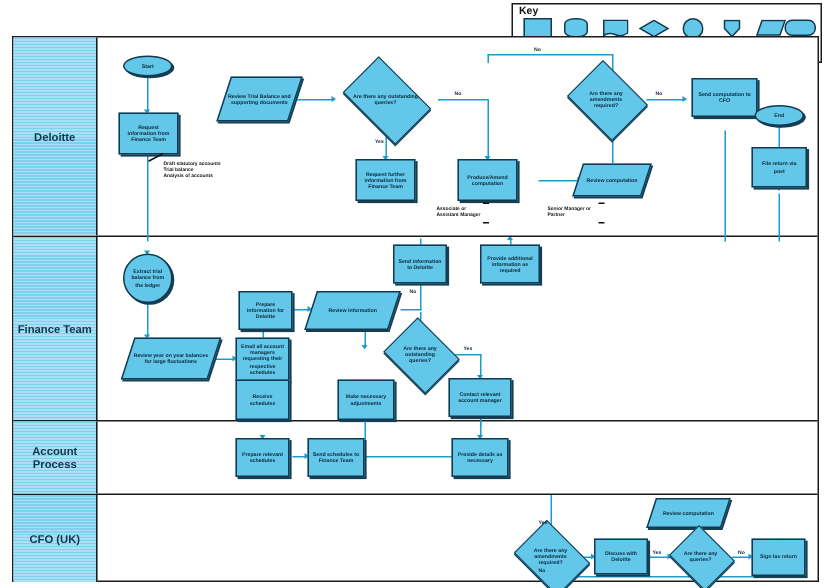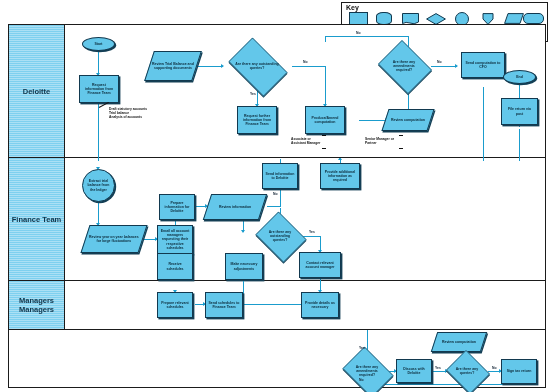--- a/index.html
+++ b/index.html
@@ -327,21 +327,21 @@
         </div>
 
       <div class="anno" style="left:282px;top:112px;width:30px;">Associate or Assistant Manager</div>
       <div class="anno-leader" style="left:313px;top:110px;width:4px;height:12px;border-left:none;"></div>
       <div class="anno" style="left:356px;top:112px;width:34px;">Senior Manager or Partner</div>
       <div class="anno-leader" style="left:390px;top:110px;width:4px;height:12px;border-left:none;"></div>
     </div>
 
     <div class="lane" style="top:256px;height:49px;">
       <div class="lane-hdr">
-        <span>Managers Managers</span>
+        <span>Account Process</span>
         </div>
 
       <div class="arw arw-d" style="left:164px;top:9px;"></div>
       <div class="ln lnh" style="left:186px;top:23px;width:10px;"></div>
       <div class="arw arw-r" style="left:194px;top:21px;"></div>
 
       <div class="ln lnv" style="left:234px;top:0;height:34px;"></div>
       <div class="ln lnh" style="left:234px;top:23px;width:78px;"></div>
 
       <div class="arw arw-d" style="left:309px;top:9px;"></div>
@@ -354,20 +354,23 @@
       <div class="node shp-activity" style="left:196px;top:11px;width:38px;height:26px;">
         <span class="lbl">Send schedules to Finance Team</span>
         </div>
 
       <div class="node shp-activity" style="left:292px;top:11px;width:38px;height:26px;">
         <span class="lbl">Provide details as necessary</span>
         </div>
     </div>
 
     <div class="lane" style="top:305px;height:58px;">
+      <div class="lane-hdr">
+        <span>CFO (UK)</span>
+        </div>
 
       <div class="ln lnv" style="left:358px;top:0;height:28px;"></div>
       <div class="arw arw-d" style="left:356px;top:26px;"></div>
 
       <div class="ln lnh" style="left:375px;top:41px;width:12px;"></div>
       <div class="arw arw-r" style="left:385px;top:39px;"></div>
 
       <div class="ln lnh" style="left:424px;top:41px;width:14px;"></div>
       <div class="arw arw-r" style="left:436px;top:39px;"></div>
 

